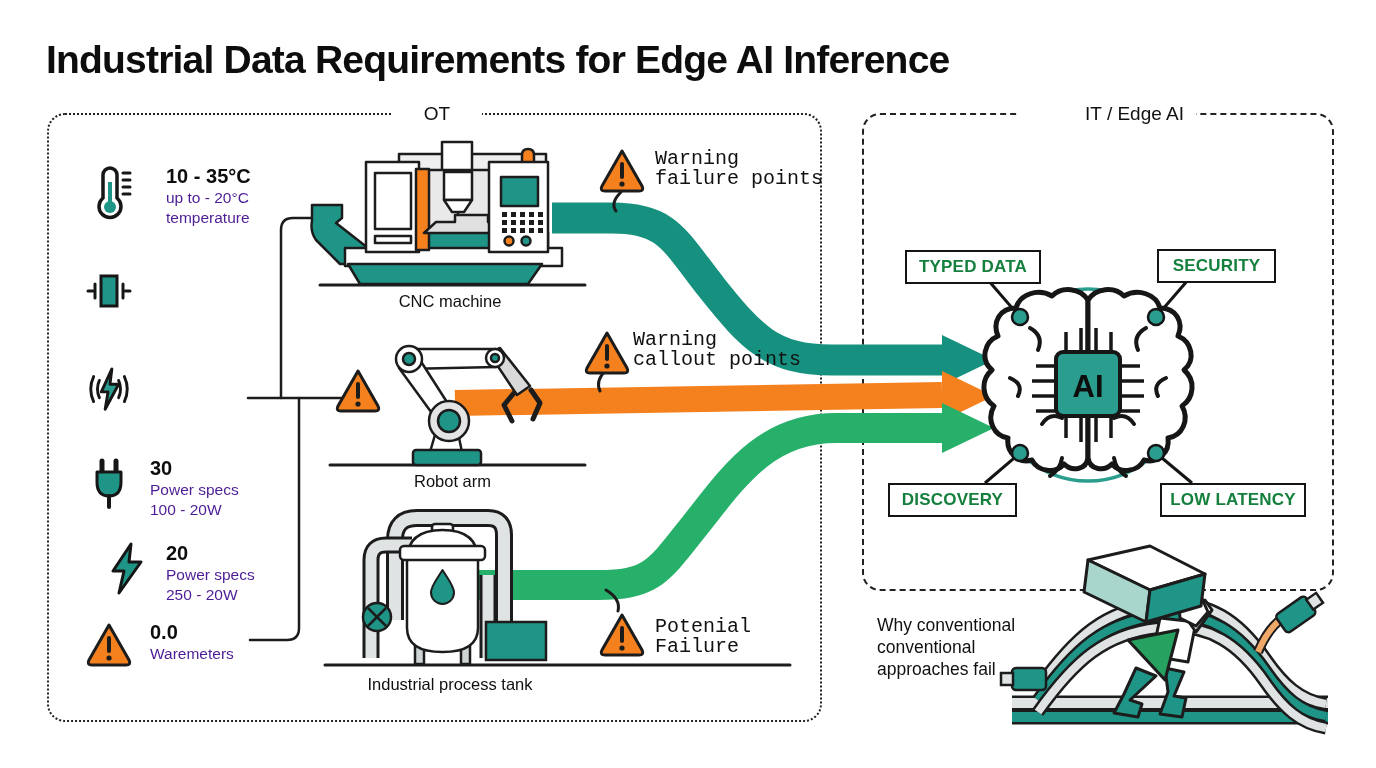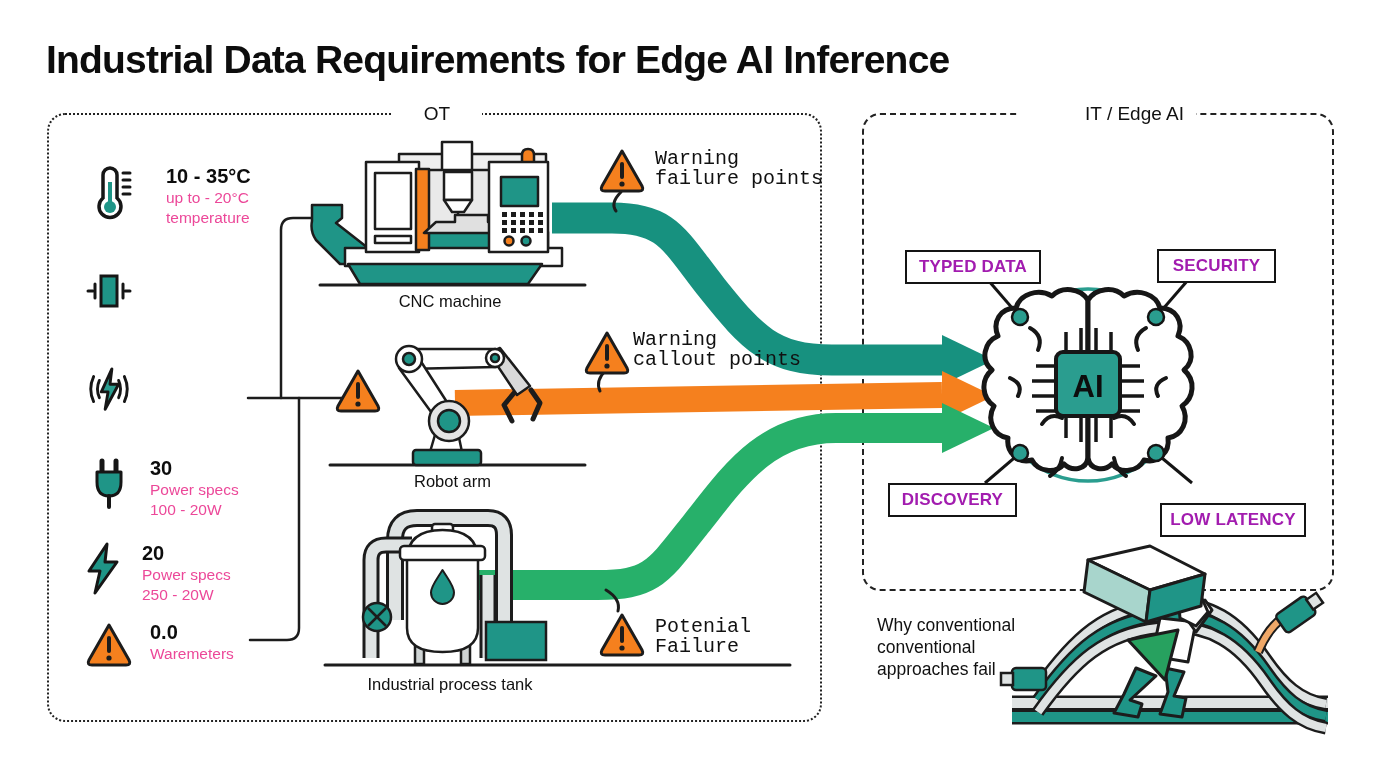--- a/index.html
+++ b/index.html
@@ -21,27 +21,27 @@
     position:absolute;left:46px;top:38px;z-index:4;
     font-size:39px;font-weight:700;letter-spacing:-0.8px;color:#0d0d0d;
   }
   
   svg.art{position:absolute;left:0;top:0;z-index:2;}
   
   .txt-layer{position:absolute;left:0;top:0;width:1376px;height:768px;z-index:3;pointer-events:none;}
   .spec{position:absolute;display:flex;align-items:flex-start;gap:16px;}
   .spec .ic{width:50px;display:flex;justify-content:center;flex:0 0 50px;}
   .spec .val{font-size:20px;font-weight:700;line-height:24px;color:#0d0d0d;}
-  .spec .ln{font-size:15.5px;line-height:20px;color:#ec4899;}
+  .spec .ln{font-size:15.5px;line-height:20px;color:#4c1d95;}
   .machine-label{position:absolute;text-align:center;font-size:16.5px;color:#111;}
   .callout{position:absolute;font-size:20px;line-height:19.5px;color:#111;font-family:Liberation Mono, monospace;}
   .cap-box{
     position:absolute;border:2.5px solid #141414;background:#fff;
     display:flex;align-items:center;justify-content:center;
-    font-size:17px;font-weight:700;letter-spacing:0.2px;color:#a21caf;
+    font-size:17px;font-weight:700;letter-spacing:0.2px;color:#15803d;
   }
   .footer-note{position:absolute;left:877px;top:614px;font-size:17.5px;line-height:22px;color:#111;}
 </style>
 </head>
 <body>
 
 <div class="panel ot"></div>
 <div class="panel it"></div>
 
 <svg class="art" width="1376" height="768" viewBox="0 0 1376 768">
@@ -327,21 +327,21 @@
         <line x1="24" y1="40" x2="24" y2="51" stroke="#161616" stroke-width="4" stroke-linecap="round"></line>
       </svg>
     </div>
     <div>
       <div class="val">30</div>
       <div class="ln">Power specs</div>
       <div class="ln">100 - 20W</div>
     </div>
   </div>
 
-  <div class="spec" style="left:76px;top:541px;">
+  <div class="spec" style="left:100px;top:541px;">
     <div class="ic">
       <svg width="48" height="56" viewBox="0 0 48 56">
         <polygon points="30,3 12,30 23,30 18,52 40,21 28,21" fill="#1f9587" stroke="#161616" stroke-width="3" stroke-linejoin="round"></polygon>
       </svg>
     </div>
     <div>
       <div class="val">20</div>
       <div class="ln">Power specs</div>
       <div class="ln">250 - 20W</div>
     </div>
@@ -374,20 +374,20 @@
     <div>callout points</div>
   </div>
   <div class="callout" style="left:655px;top:617px;">
     <div>Potenial</div>
     <div>Failure</div>
   </div>
 
   <div class="cap-box" style="left:905px;top:250px;width:132px;height:30px;">TYPED DATA</div>
   <div class="cap-box" style="left:1157px;top:249px;width:115px;height:30px;">SECURITY</div>
   <div class="cap-box" style="left:888px;top:483px;width:125px;height:30px;">DISCOVERY</div>
-  <div class="cap-box" style="left:1160px;top:503px;width:142px;height:30px;">LOW LATENCY</div>
+  <div class="cap-box" style="left:1160px;top:483px;width:142px;height:30px;">LOW LATENCY</div>
 
   <div class="footer-note">
     <div>Why conventional</div>
     <div>conventional</div>
     <div>approaches fail</div>
   </div>
 </div>
 
 </body></html>

